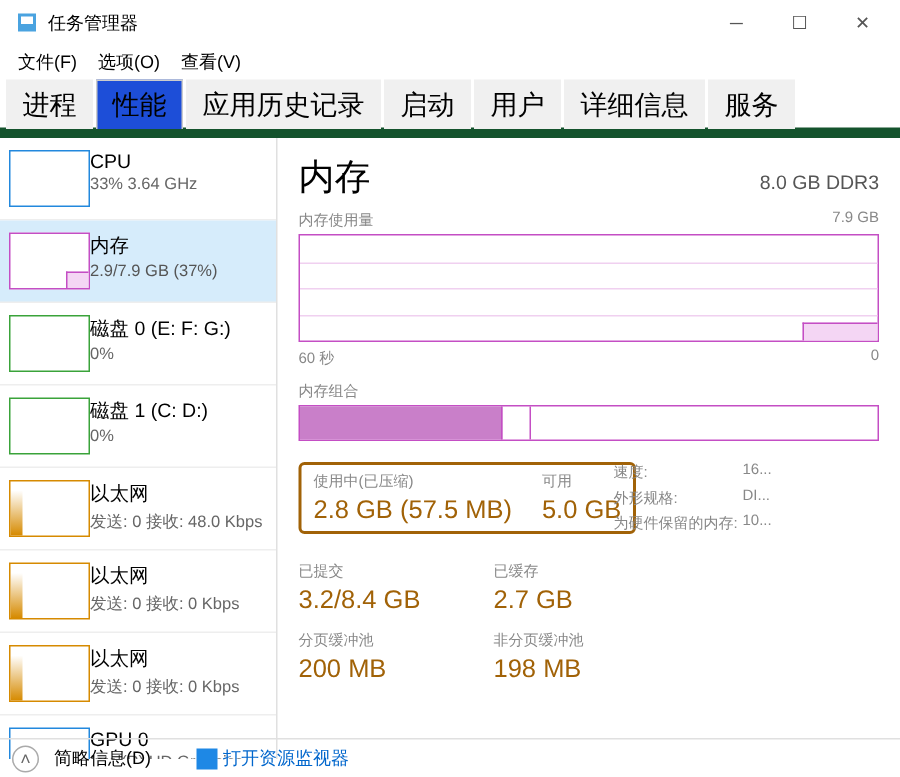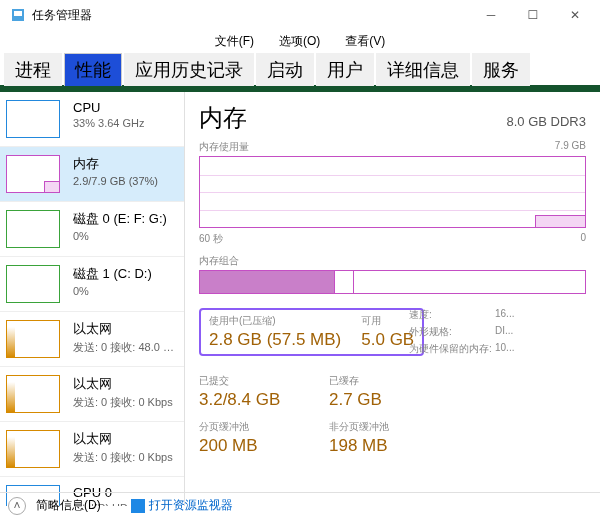--- a/index.html
+++ b/index.html
@@ -3,31 +3,31 @@
 <meta charset="utf-8">
 <style>
 * { margin: 0; padding: 0; box-sizing: border-box; font-family: "Microsoft YaHei", "Segoe UI", sans-serif; }
 body { width: 600px; height: 518px; background: #fff; font-size: 12px; color: #000; overflow: hidden; }
 
 .titlebar { height: 30px; display: flex; align-items: center; padding: 0 4px; }
 .titlebar .icon { width: 16px; height: 16px; margin: 0 6px; }
 .titlebar .title { flex: 1; font-size: 12px; }
 .titlebar .winbtn { width: 42px; height: 28px; display: flex; align-items: center; justify-content: center; color: #555; }
 
-.menubar { height: 22px; display: flex; align-items: center; padding: 0 6px; gap: 13px; font-size: 12px; justify-content: center; }
+.menubar { height: 22px; display: flex; align-items: center; padding: 0 6px; gap: 2px; font-size: 12px; }
 .menubar .mi { padding: 2px 6px; }
 
 .tabs { display: flex; border-bottom: 7px solid #14532d; padding-left: 4px; font-size: 18px; text-align: right; }
 .tabs .tab { padding: 4px 10px; border: 1px solid transparent; border-bottom: none; margin-right: 2px; position: relative; top: 1px; background: #f0f0f0; }
 .tabs .tab.active { background: #1d4ed8; border-color: #ccc; }
 
 .main { display: flex; height: calc(518px - 30px - 22px - 26px - 26px); }
 
 .sidebar { width: 185px; border-right: 1px solid #e0e0e0; overflow-y: hidden; }
-.sb-item { display: flex; padding: 8px 6px; gap: 13px; border-bottom: 1px solid #eee; cursor: pointer; justify-content: center; }
+.sb-item { display: flex; padding: 8px 6px; gap: 0; border-bottom: 1px solid #eee; cursor: pointer; justify-content: center; }
 .sb-item.selected { background: #d6ecfb; }
 .sb-thumb { width: 54px; height: 38px; border: 1px solid #2288dd; flex-shrink: 0; background: #fff; position: relative; }
 .sb-thumb.mem { border-color: #c44ec4; }
 .sb-thumb.mem::after { content:""; position:absolute; right:0; bottom:0; width:14px; height:10px; border-left:1px solid #c44ec4; border-top:1px solid #c44ec4; background:#f4d6f4; }
 .sb-thumb.disk { border-color: #3aa33a; }
 .sb-thumb.net { border-color: #d68a00; }
 .sb-thumb.net::before { content:""; position:absolute; left:0; bottom:0; width:8px; height:30px; background:linear-gradient(to top,#d68a00,transparent); }
 .sb-info { flex: 1; min-width: 0; }
 .sb-name { font-size: 13px; margin-bottom: 2px; white-space: nowrap; overflow: hidden; text-overflow: ellipsis; }
 .sb-sub { font-size: 11px; color: #666; white-space: nowrap; overflow: hidden; text-overflow: ellipsis; }
@@ -46,21 +46,21 @@
 
 .comp { border:1px solid #c44ec4; height:24px; display:flex; margin-bottom:14px; }
 .comp .seg1 { width:35%; background:#c97fc9; border-right:1px solid #c44ec4; }
 .comp .seg2 { width:5%; border-right:1px solid #c44ec4; }
 
 .stats-row { display:flex; gap:0; }
 .stats-col { display:flex; flex-direction:column; gap:10px; }
 .stat { }
 .stat .k { font-size:10px; color:#888; margin-bottom:2px; white-space:nowrap; }
 .stat .v { font-size:17px; color:#a16207; white-space:nowrap; }
-.redbox { border:2px solid #8b5cf6; border-radius:4px; padding:4px 8px; display:flex; gap:20px; margin-bottom:8px; width: fit-content; }
+.redbox { border:2px solid #a16207; border-radius:4px; padding:4px 8px; display:flex; gap:20px; margin-bottom:8px; width: fit-content; }
 
 .small-stats { display:flex; flex-direction:column; gap:3px; font-size:10px; color:#888; }
 .small-stats .row { display:flex; }
 .small-stats .k { width:86px; white-space:nowrap; overflow:hidden; }
 .small-stats .v { white-space:nowrap; }
 
 .footer { position:absolute; bottom:0; left:0; right:0; height:26px; border-top:1px solid #e0e0e0; display:flex; align-items:center; padding:0 8px; gap:10px; font-size:12px; }
 .footer .chev { width:18px; height:18px; border:1px solid #aaa; border-radius:50%; display:flex; align-items:center; justify-content:center; color:#666; }
 .footer .link { color:#0066cc; cursor:pointer; display:flex; align-items:center; gap:4px;padding-left:20px; }
 .footer .monicon { width:14px; height:14px; background:#1e88e5; }

